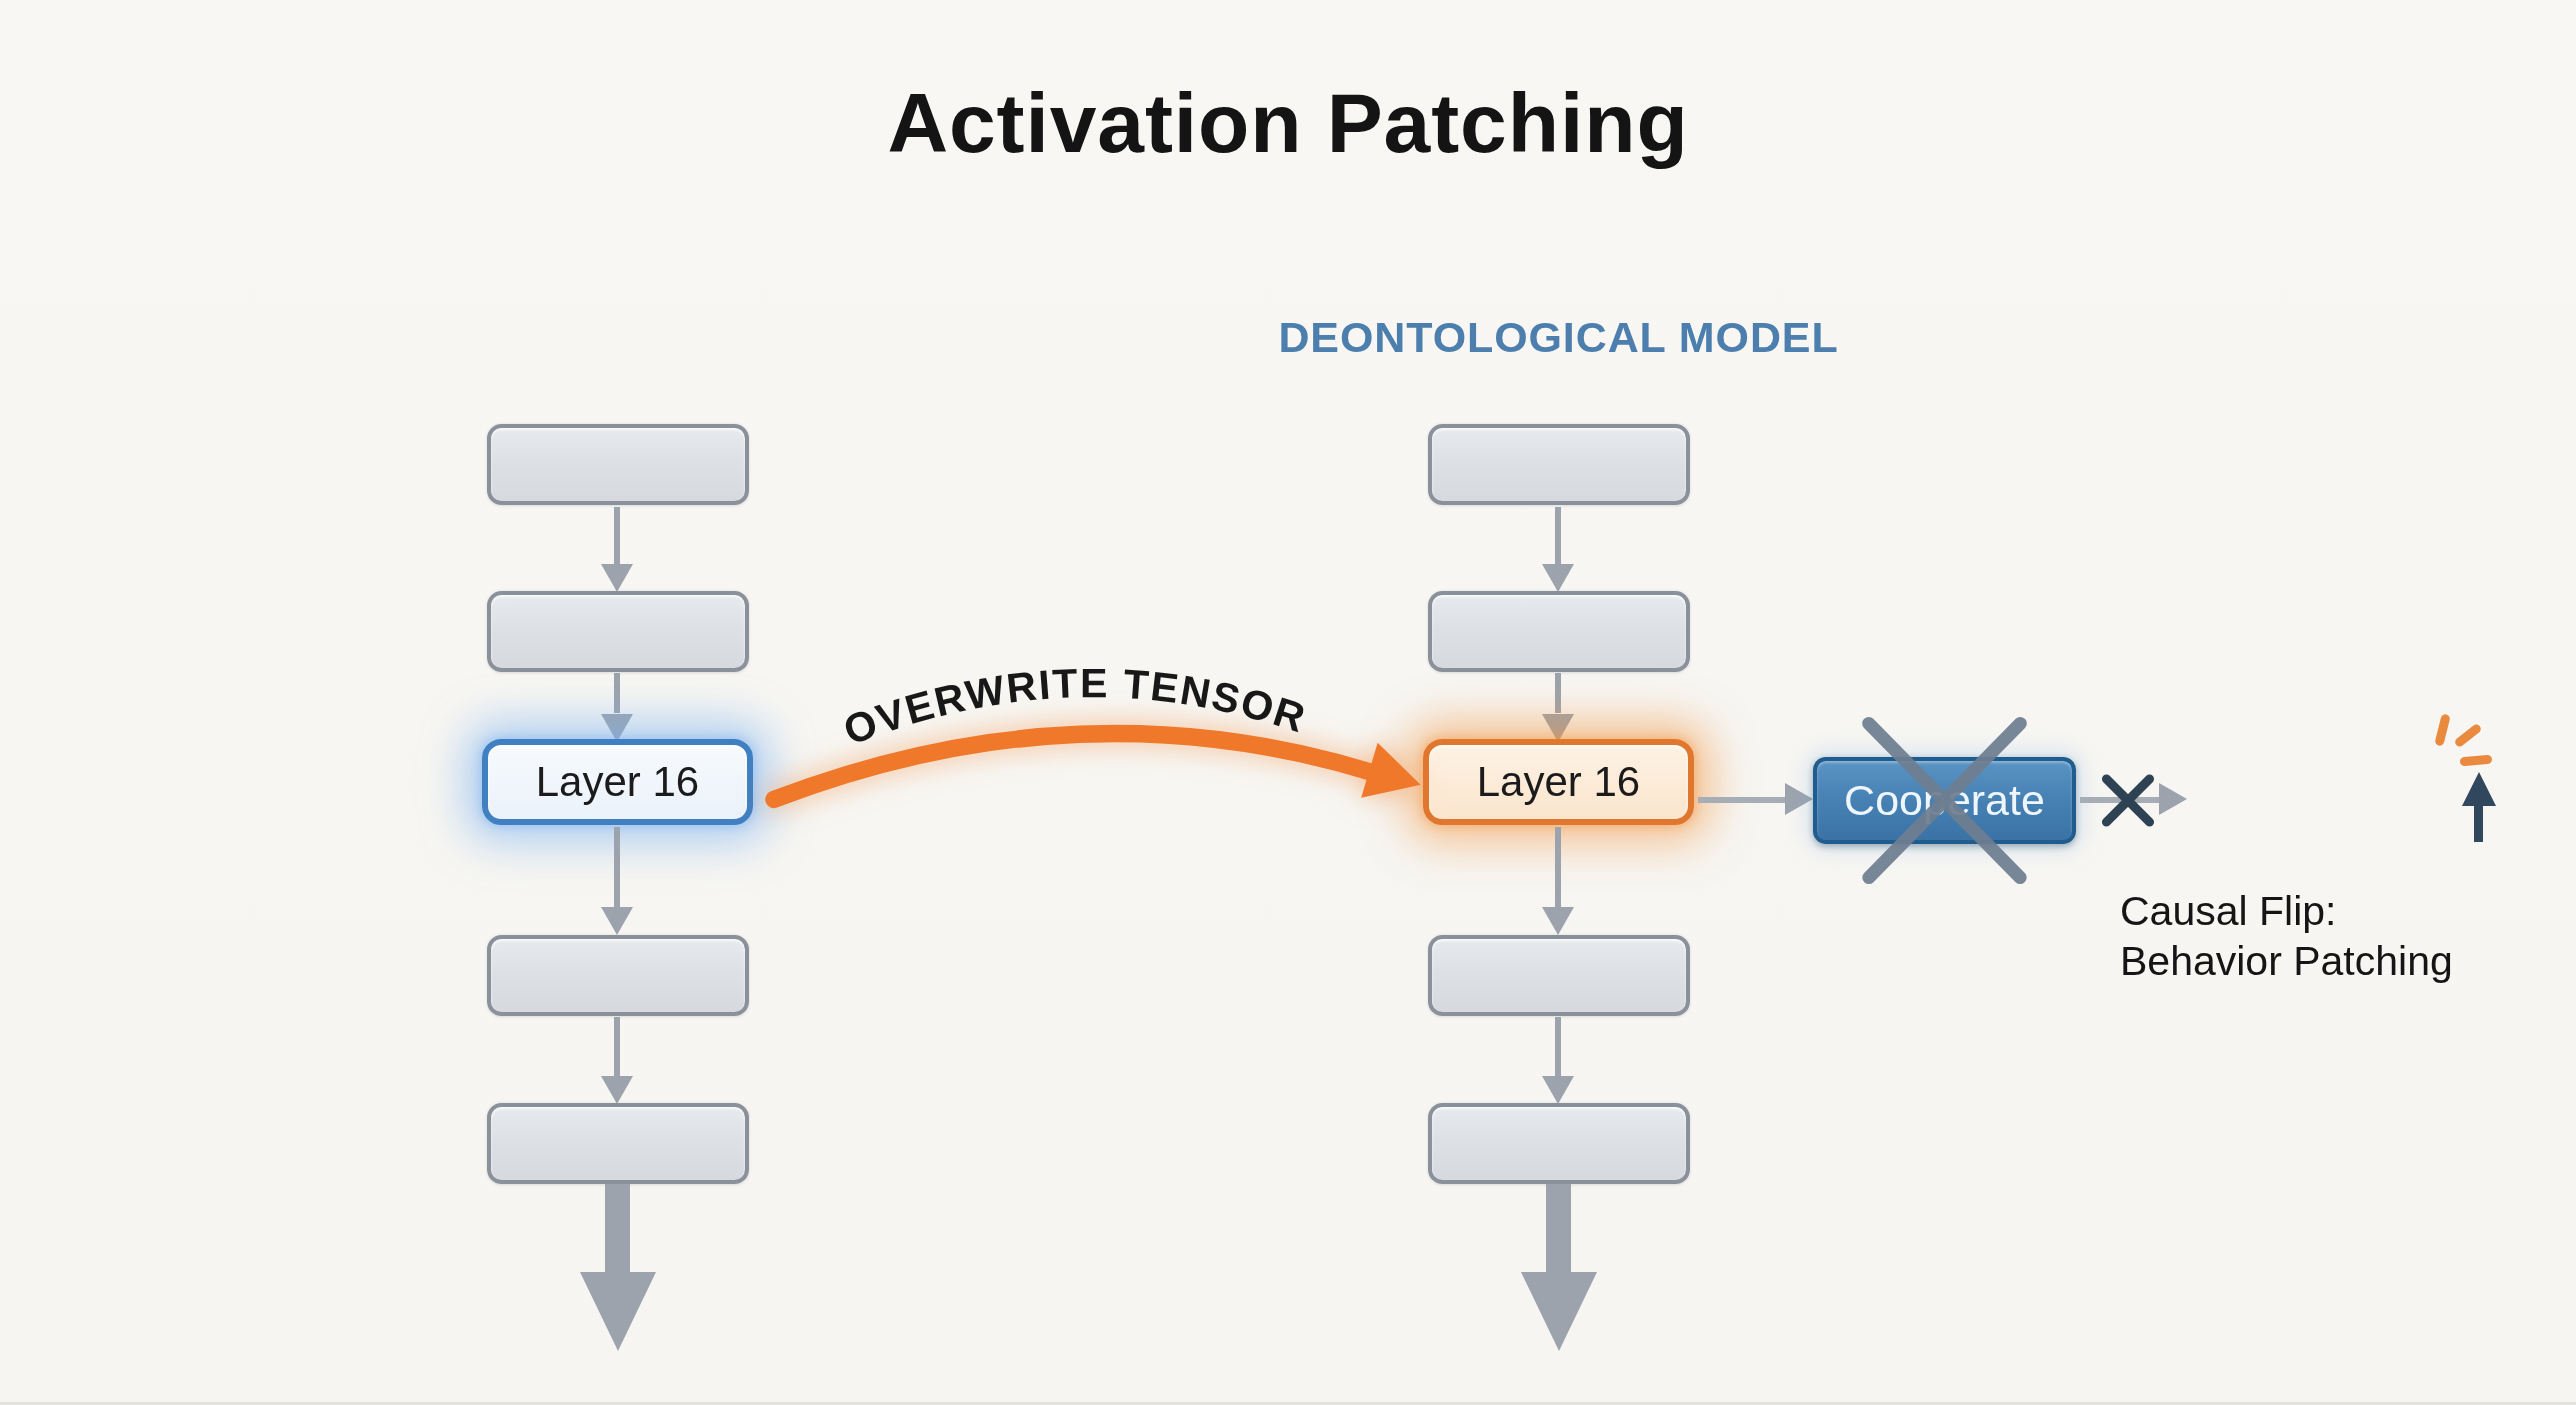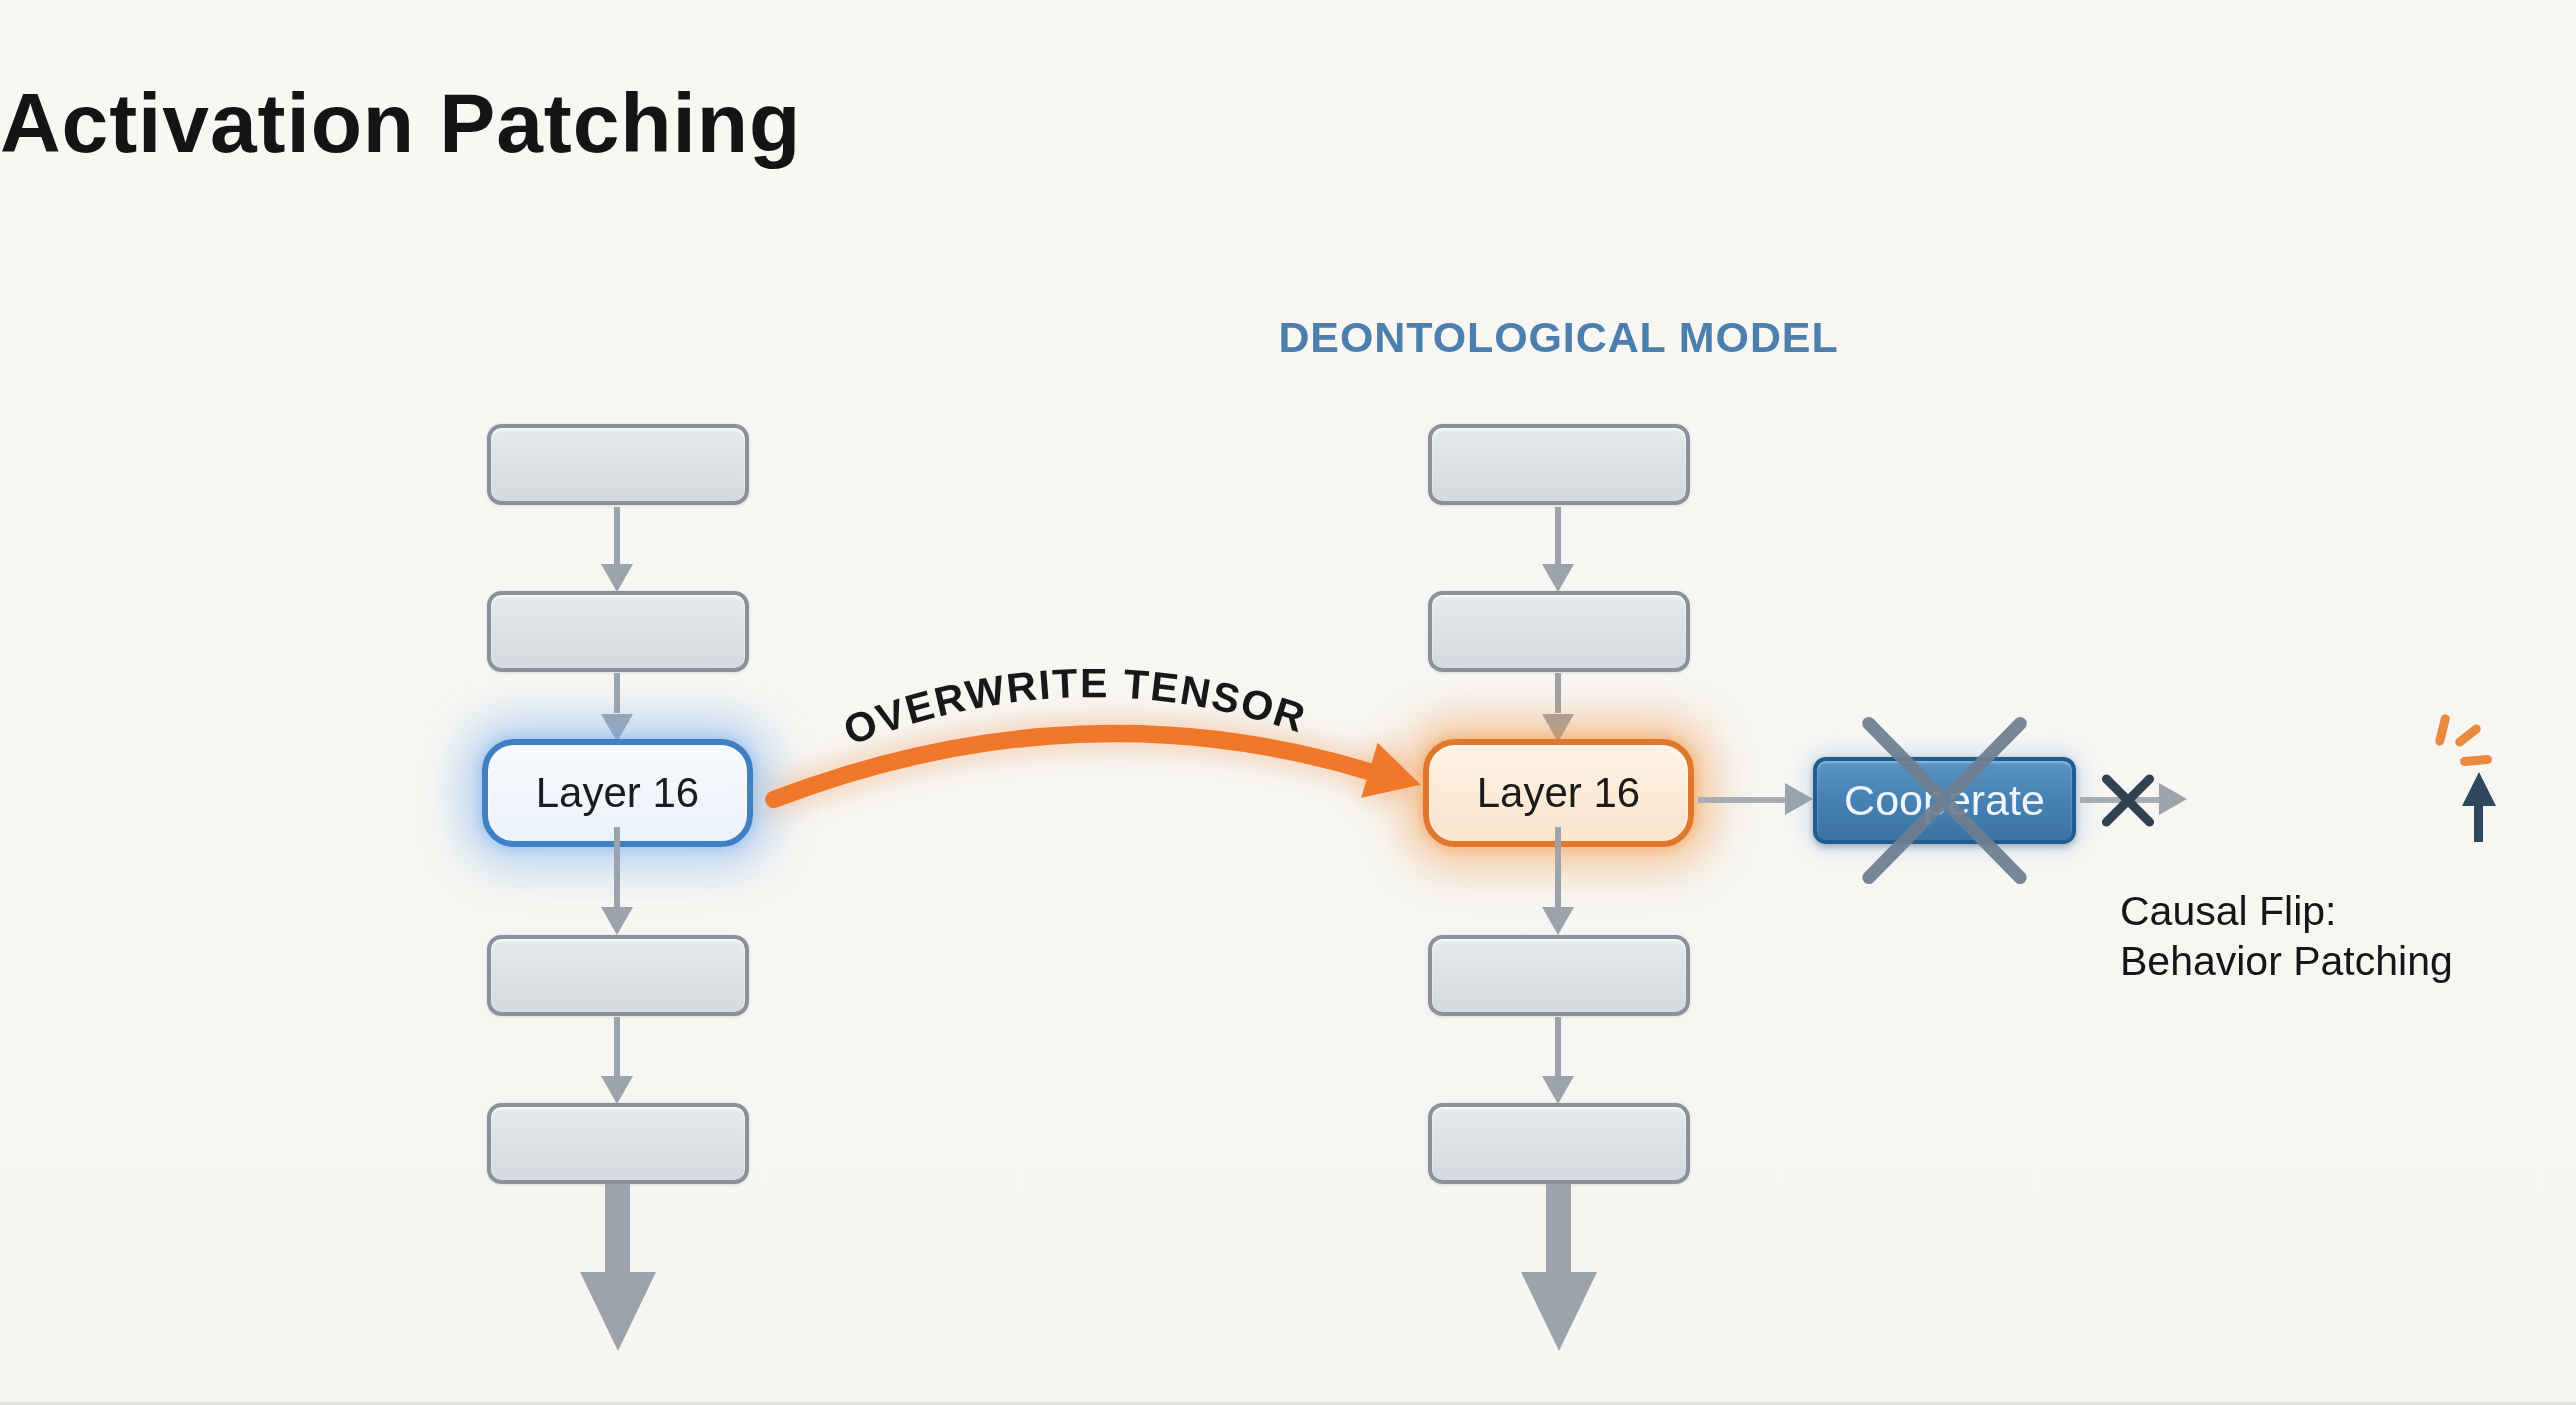--- a/index.html
+++ b/index.html
@@ -2,40 +2,40 @@
 <html style="font-size:14.6px"><head>
 <meta charset="utf-8">
 <style>
   * { margin:0; padding:0; box-sizing:border-box; }
   html,body { width:2576px; height:1405px; }
   body { font-family:"Liberation Sans", sans-serif; background:#f7f6f2; overflow:hidden; }
   .canvas { position:relative; width:2576px; height:1405px; background:linear-gradient(180deg,#f8f7f4 0%,#f6f5f1 100%); }
   .bottom-edge { position:absolute; left:0; bottom:0; width:100%; height:2.7px; background:#d4d1ca; opacity:.55; }
 
   
-  .page-title { position:absolute; top:75px; left:0; width:100%; text-align:left;
+  .page-title { position:absolute; top:75px; left:0; width:100%; text-align:center;
     font-size:84px; font-weight:bold; color:#141414; letter-spacing:0.9px; }
   .page-subtitle { position:absolute; top:179px; left:0; width:100%; text-align:center;
     font-size:50px; font-weight:400; color:#1c1c1c; }
 
   .model-heading { position:absolute; top:313px; width:585px; text-align:center;
     font-size:43px; font-weight:bold; color:#4c7fad; letter-spacing:0.9px; }
   .heading-left  { left:322px; }
   .heading-right { left:1266px; }
 
   
   .gbox { position:absolute; width:262px; height:81px; border:4.6px solid #8a919b; border-radius:14.6px;
     background:linear-gradient(180deg,#e7eaed 0%,#dde1e5 45%,#d6dadf 100%);
     box-shadow: inset 0 1.8px 2.7px rgba(255,255,255,.85), 0 0.9px 2.7px rgba(90,95,105,.18); }
   .col-left  .gbox { left:487px; }
   .col-right .gbox { left:1428px; }
   .row1 { top:424px; } .row2 { top:591px; } .row3 { top:935px; } .row4 { top:1103px; }
 
   
-  .l16 { position:absolute; top:739px; width:271px; height:108px; border-radius:32px;
+  .l16 { position:absolute; top:739px; width:271px; height:86px; border-radius:19px;
     display:flex; align-items:center; justify-content:center;
     font-size:42px; color:#1b1b1b; }
   .l16-left { left:482px; border:6.4px solid #4080c2;
     background:linear-gradient(180deg,#f7fafd 0%,#eaf2fa 100%);
     box-shadow:0 0 42px 18.3px rgba(122,176,240,.55), 0 0 9.1px 1.8px rgba(122,176,240,.45), inset 0 1.8px 3.7px #ffffff; }
   .l16-right { left:1423px; border:6.4px solid #e0772e;
     background:linear-gradient(180deg,#fdf2e4 0%,#fbe5cd 100%);
     box-shadow:0 0 42px 18.3px rgba(244,146,58,.5), 0 0 9.1px 1.8px rgba(244,146,58,.4), inset 0 1.8px 3.7px #fffdf8; }
 
   

